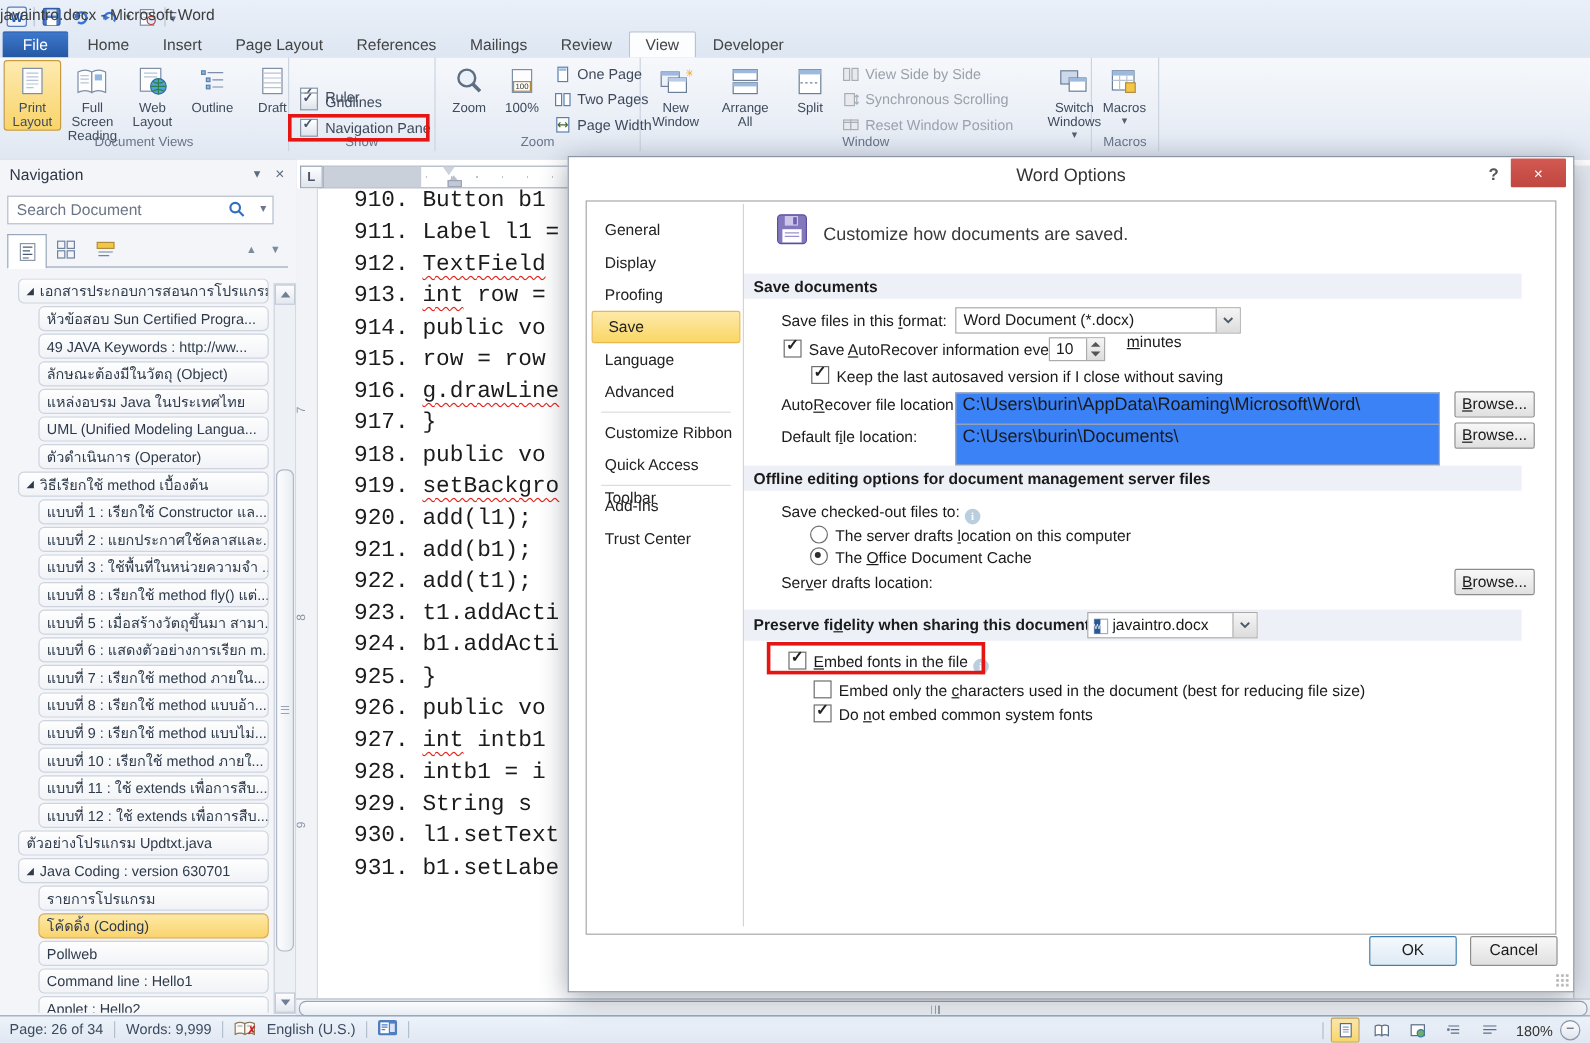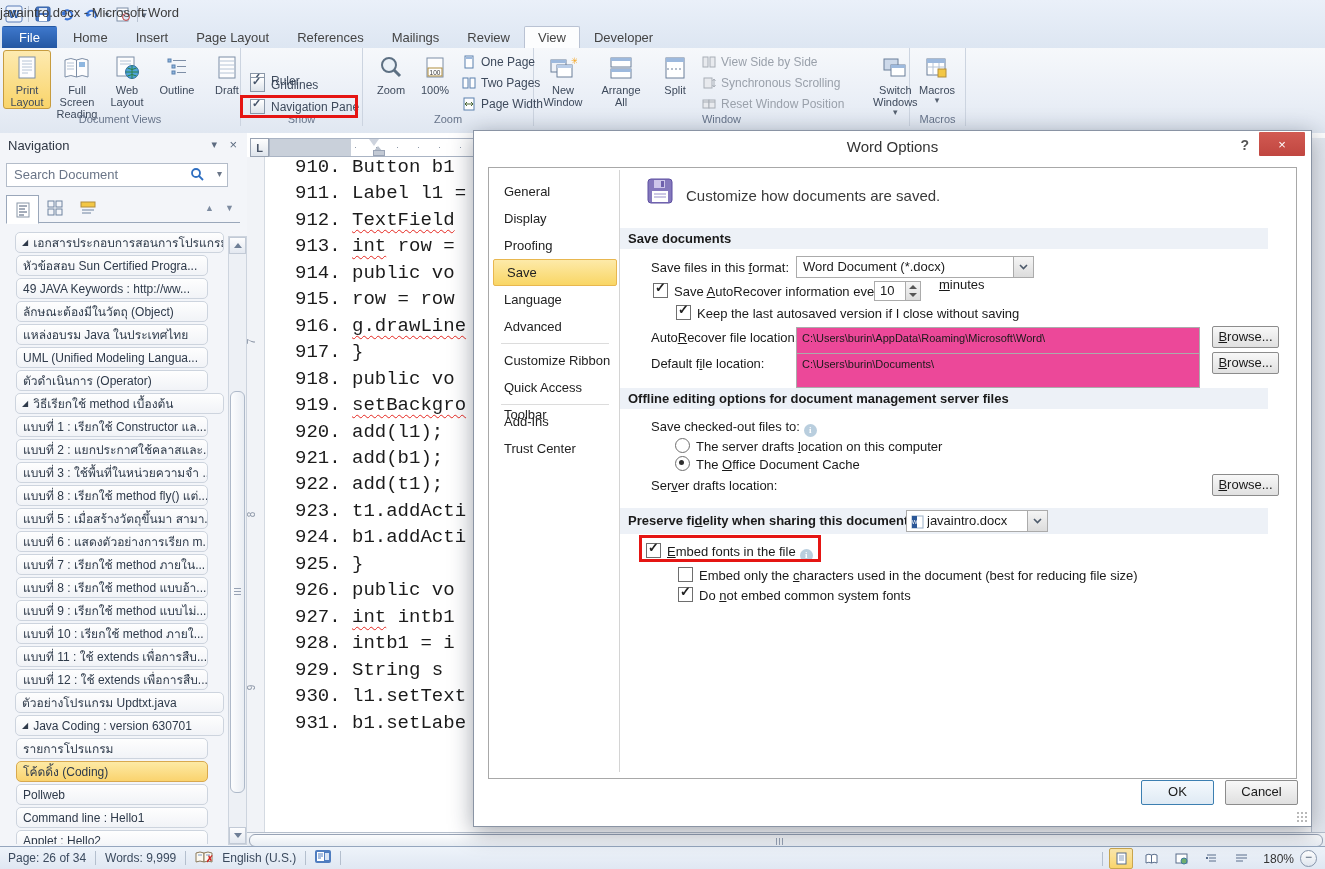--- a/index.html
+++ b/index.html
@@ -48,21 +48,21 @@
   .sdd{position:absolute;right:5px;top:4px;font-size:10px;color:#6a7587}
   .nptabs{position:absolute;left:6px;top:62px;width:234px;height:27px;border-bottom:1px solid #9aa7ba}
   .nptab{position:absolute;top:0;width:31px;height:26px;display:flex;align-items:center;justify-content:center}
   .nptab.active{background:#fff;border:1px solid #9aa7ba;border-bottom:1px solid #fff;height:27px}
   .npa{position:absolute;top:8px;font-size:9px;color:#7d8ba0}
   .nplist{position:absolute;left:2px;top:99px;width:226px;height:612px;overflow:hidden}
   .navitem{height:17px;line-height:16px;margin:0 0 2px;border-radius:5px;border:1px solid #cdd4de;
            background:linear-gradient(#fefefe,#f1f3f7);font-size:12px;color:#2e3a4a;padding:1px 6px;
            display:flex;align-items:center;gap:5px;overflow:hidden;white-space:nowrap}
   .navitem.l0{margin-left:13px;width:195px}
-  .navitem.l1{margin-left:14px;width:178px}
+  .navitem.l1{margin-left:30px;width:178px}
   .navitem.sel{background:linear-gradient(#fdeaa5,#fad36e);border-color:#d8a94f}
   .tri{font-size:8px;color:#2e3a4a;flex:0 0 auto}
   .npscroll{position:absolute;left:228px;top:103px;width:17px;height:607px;background:#edf0f5;border:1px solid #cdd4de}
   .sbtn{position:absolute;left:0;width:15px;height:15px;background:linear-gradient(#fdfdfe,#e3e8f0);border:1px solid #c2cad6;display:flex;align-items:center;justify-content:center}
   .tup{width:0;height:0;border-left:4px solid transparent;border-right:4px solid transparent;border-bottom:5px solid #6f7f96}
   .tdn{width:0;height:0;border-left:4px solid transparent;border-right:4px solid transparent;border-top:5px solid #6f7f96}
   .vthumb{position:absolute;left:1px;top:154px;width:13px;height:400px;background:linear-gradient(90deg,#fcfdfe,#e9edf3);border:1px solid #aeb9c9;border-radius:6px}
   .vgrip{position:absolute;left:3px;top:196px;width:7px;height:7px;
          background:repeating-linear-gradient(#97a2b4 0 1px,transparent 1px 3px)}
   
@@ -98,21 +98,21 @@
   .dclose{position:absolute;right:6px;top:1px;width:46px;height:24px;background:linear-gradient(#d25a52,#c04640);
           color:#fff;display:flex;align-items:center;justify-content:center;font-size:13px;border-radius:1px}
   .dframe{position:absolute;left:14px;top:36px;width:807px;height:610px;border:1px solid #a8a8a8;background:#fff}
   .dmenu{position:absolute;left:2px;top:2px;width:129px;height:602px;border-right:1px solid #d4d4d4;background:#fff;padding-top:8px;box-sizing:border-box}
   .dmitem{height:27px;line-height:27px;padding-left:13px;color:#222}
   .dmitem.sel{background:linear-gradient(#fdeaa9,#f9d665);border:1px solid #e8b74f;border-radius:2px;margin:0 2px;line-height:25px;height:25px}
   .dmsep{border-top:1px solid #dcdcdc;margin:3px 10px}
   .dc{position:absolute}
   .lblu u{text-decoration:underline}
   .band{position:absolute;left:146px;width:648px;height:21px;line-height:21px;background:#edf1f7;font-weight:bold;padding-left:8px;box-sizing:border-box}
-  .fld{position:absolute;height:35px;border:1px solid #ababab;background:#ec4899;font-size:11px;line-height:20px;padding:0 5px;white-space:nowrap;overflow:hidden;box-sizing:border-box}
+  .fld{position:absolute;height:35px;border:1px solid #ababab;background:#3b82f6;font-size:15px;line-height:20px;padding:0 5px;white-space:nowrap;overflow:hidden;box-sizing:border-box}
   .btn2{position:absolute;height:22px;border:1px solid #8c8c8c;border-radius:2px;background:linear-gradient(#f8f8f8,#e0e0e0);
         text-align:center;line-height:20px;font-size:13px;box-sizing:border-box}
   .combo{position:absolute;height:22px;border:1px solid #ababab;background:#fff;box-sizing:border-box}
   .cval{position:absolute;left:6px;top:2px;right:22px;font-size:13px;white-space:nowrap;overflow:hidden}
   .cbtn{position:absolute;right:0;top:0;bottom:0;width:19px;border-left:1px solid #ababab;
         background:linear-gradient(#f5f5f5,#dcdcdc);display:flex;align-items:center;justify-content:center}
   .cbd{display:inline-block;width:13px;height:13px;border:1px solid #6e6e6e;background:#fff;position:relative;vertical-align:-2px;margin-right:6px}
   .cbd.ck:after{content:"✓";position:absolute;left:1px;top:-4px;font-size:13px;font-weight:bold;color:#222}
   .rad{display:inline-block;width:13px;height:13px;border:1px solid #6e6e6e;border-radius:50%;background:#fff;position:relative;vertical-align:-2px;margin-right:6px}
   .rad.on:after{content:"";position:absolute;left:3px;top:3px;width:5px;height:5px;border-radius:50%;background:#2f2f2f}
@@ -624,21 +624,21 @@
           <text x="3.5" y="9" text-anchor="middle" font-size="6" fill="#fff" font-family="Liberation Sans,sans-serif">W</text>
         </svg></span>
     <span class="cval" style="left:20px">javaintro.docx</span>
     <span class="cbtn">
         <svg width="9" height="6">
           <path d="M1 1 L4.5 4.5 L8 1" fill="none" stroke="#4d5a6b" stroke-width="1.6"></path>
         </svg>
       </span>
   </div>
 
-  <div class="dc lblu" style="left:172px;top:412px">
+  <div class="dc lblu" style="left:183px;top:412px">
     <span class="cbd ck"></span><span><u>E</u>mbed fonts in the file</span><span class="info">i</span></div>
   <div class="dc lblu" style="left:204px;top:436px">
     <span class="cbd"></span><span>Embed only the <u>c</u>haracters used in the document (best for reducing file size)</span></div>
   <div class="dc lblu" style="left:204px;top:456px">
     <span class="cbd ck"></span><span>Do <u>n</u>ot embed common system fonts</span></div>
 
   <div class="okbtn">OK</div>
   <div class="cancelbtn">Cancel</div>
   <div class="grip"></div>
 </div>

